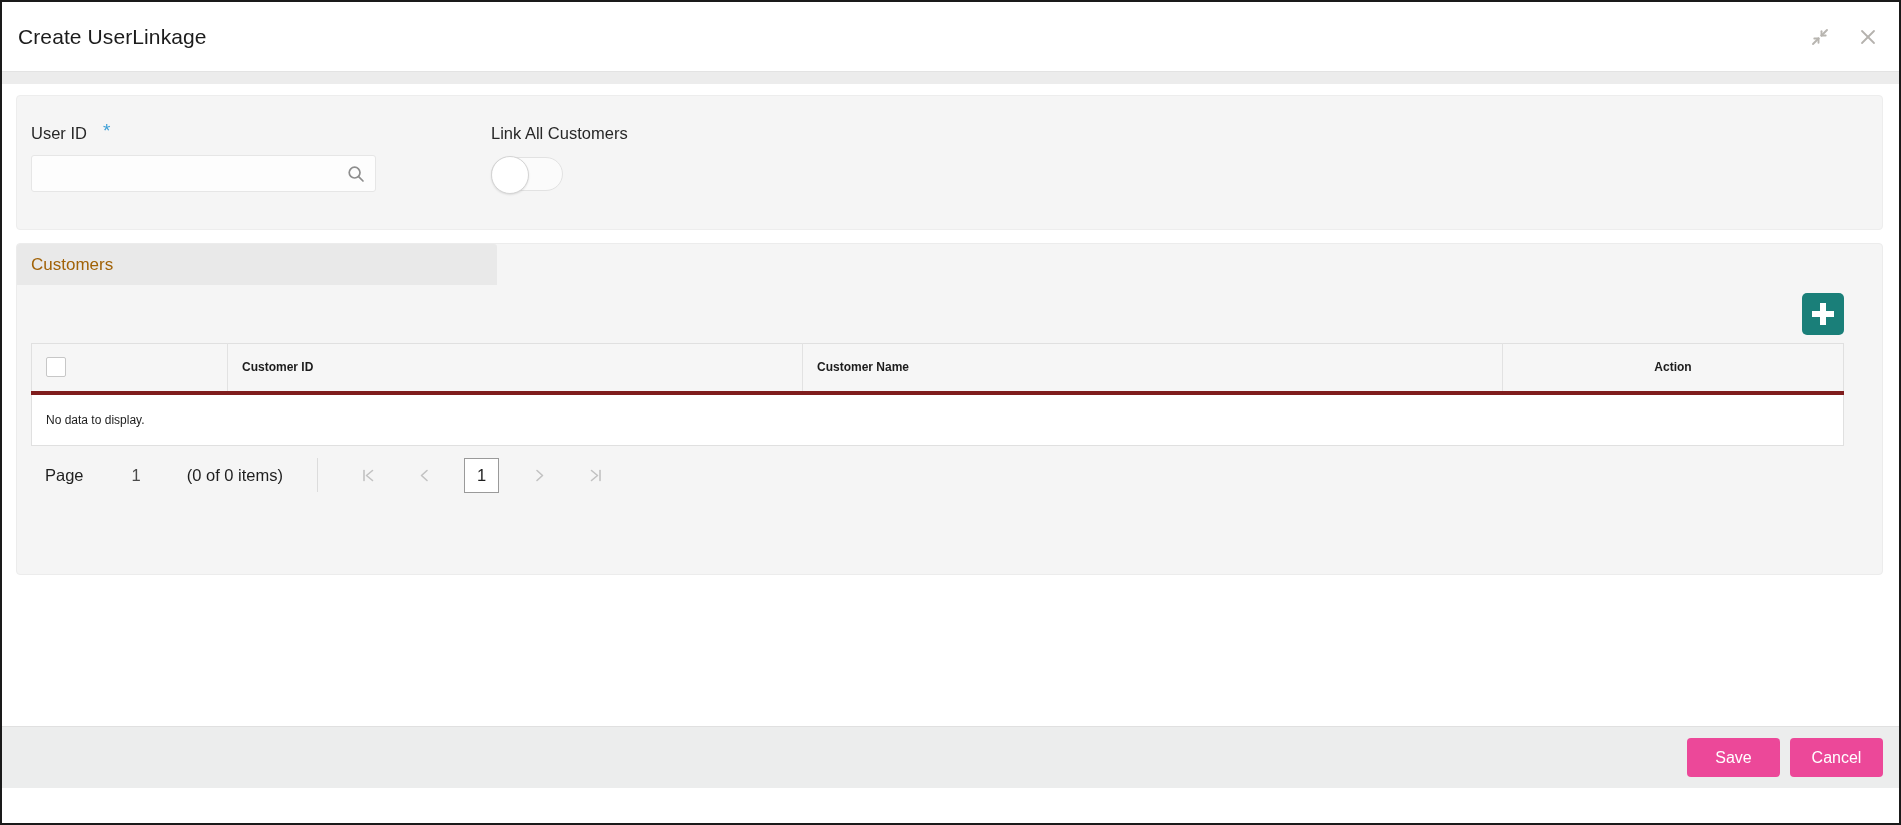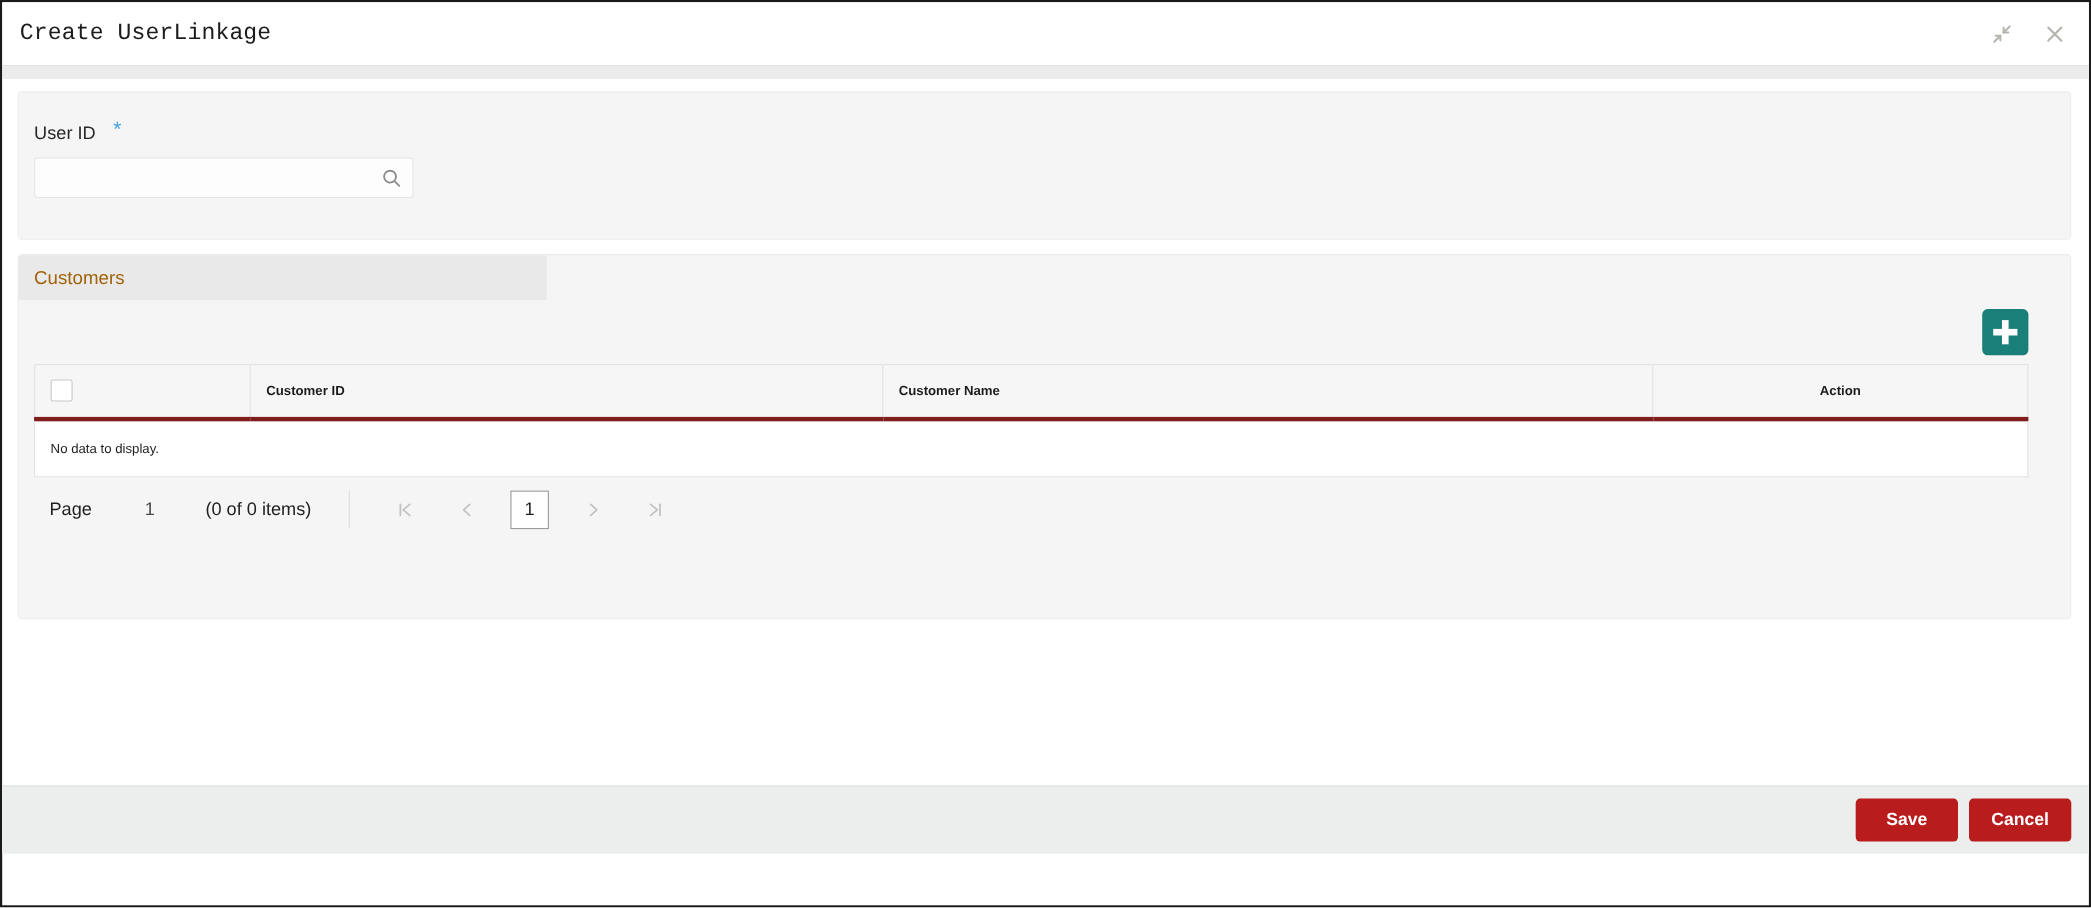--- a/index.html
+++ b/index.html
@@ -17,26 +17,25 @@
     width: 1901px;
     height: 825px;
     background: #ffffff;
     border: 2px solid #1a1a1a;
     overflow: hidden;
   }
 
   
   .titlebar {
     position: relative;
-    height: 57px;
+    height: 69px;
     background: #ffffff;
     display: flex;
     align-items: center;
     padding: 0 18px 0 16px;
-    font-family: Liberation Mono, monospace;
   }
   .titlebar-title {
     font-size: 21px;
     color: #1c1c1c;
     font-weight: 400;
     letter-spacing: .1px;
   }
   .titlebar-actions {
     margin-left: auto;
     display: flex;
@@ -303,29 +302,28 @@
     border-top: 1px solid #e0e0e0;
     display: flex;
     align-items: center;
     justify-content: flex-end;
     padding-right: 16px;
     gap: 10px;
   }
   .btn-primary {
     min-width: 93px;
     height: 39px;
-    background: #b91c1c;
+    background: #ec4899;
     color: #ffffff;
     border: none;
     border-radius: 4px;
     font-size: 16px;
     font-family: "Liberation Sans", sans-serif;
     cursor: pointer;
     padding: 0 16px;
-    font-weight: bold;
   }
 </style>
 </head>
 <body>
 
 <div class="app-window">
 
   <div class="titlebar">
     <div class="titlebar-title">Create UserLinkage</div>
     <div class="titlebar-actions">
@@ -365,20 +363,26 @@
             <span class="input-search-icon">
               <svg width="18" height="18" viewBox="0 0 18 18" fill="none" stroke="#8d8d8d" stroke-width="1.7" stroke-linecap="round">
                 <circle cx="7.6" cy="7.6" r="5.4"></circle>
                 <path d="M11.6 11.6 L16 16"></path>
               </svg>
             </span>
           </div>
         </div>
 
 
+        <div class="field field-toggle">
+          <div class="field-label">Link All Customers</div>
+          <div class="toggle">
+            <div class="toggle-knob"></div>
+          </div>
+        </div>
 
       </div>
     </div>
 
     <div class="customers-panel">
 
       <div class="section-header">
         <span>Customers</span>
       </div>
 

